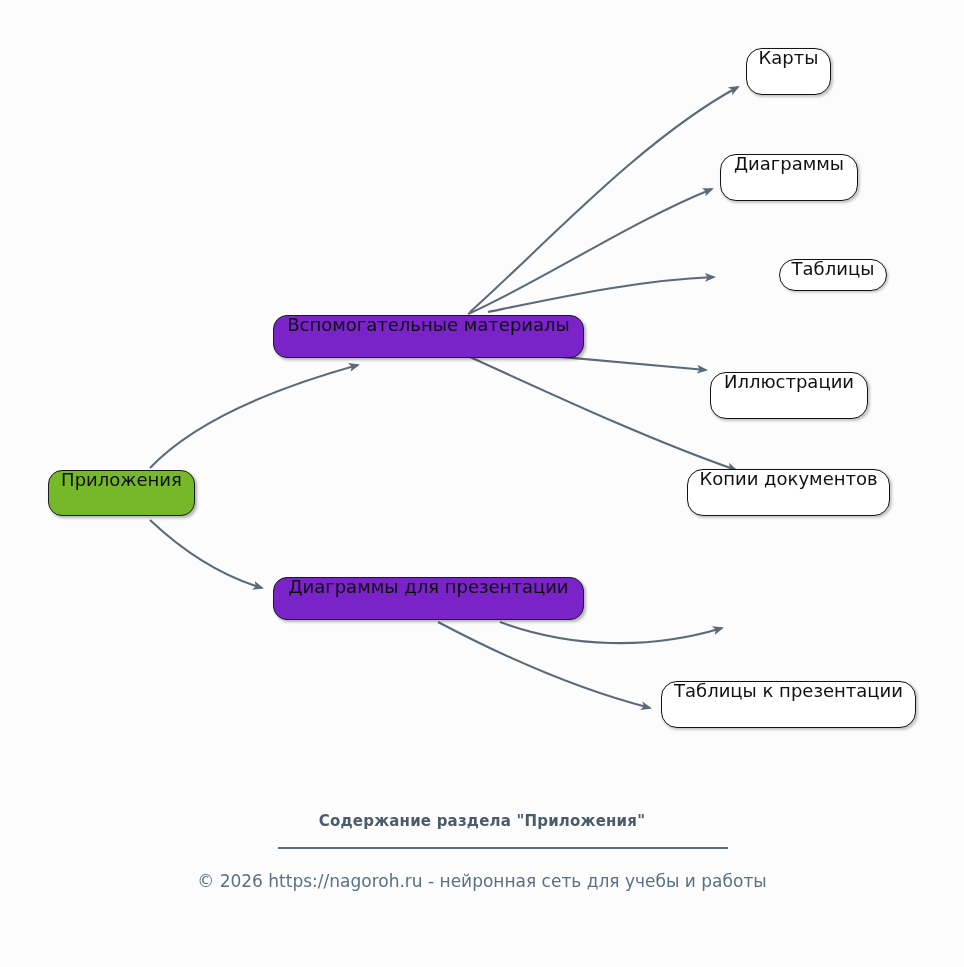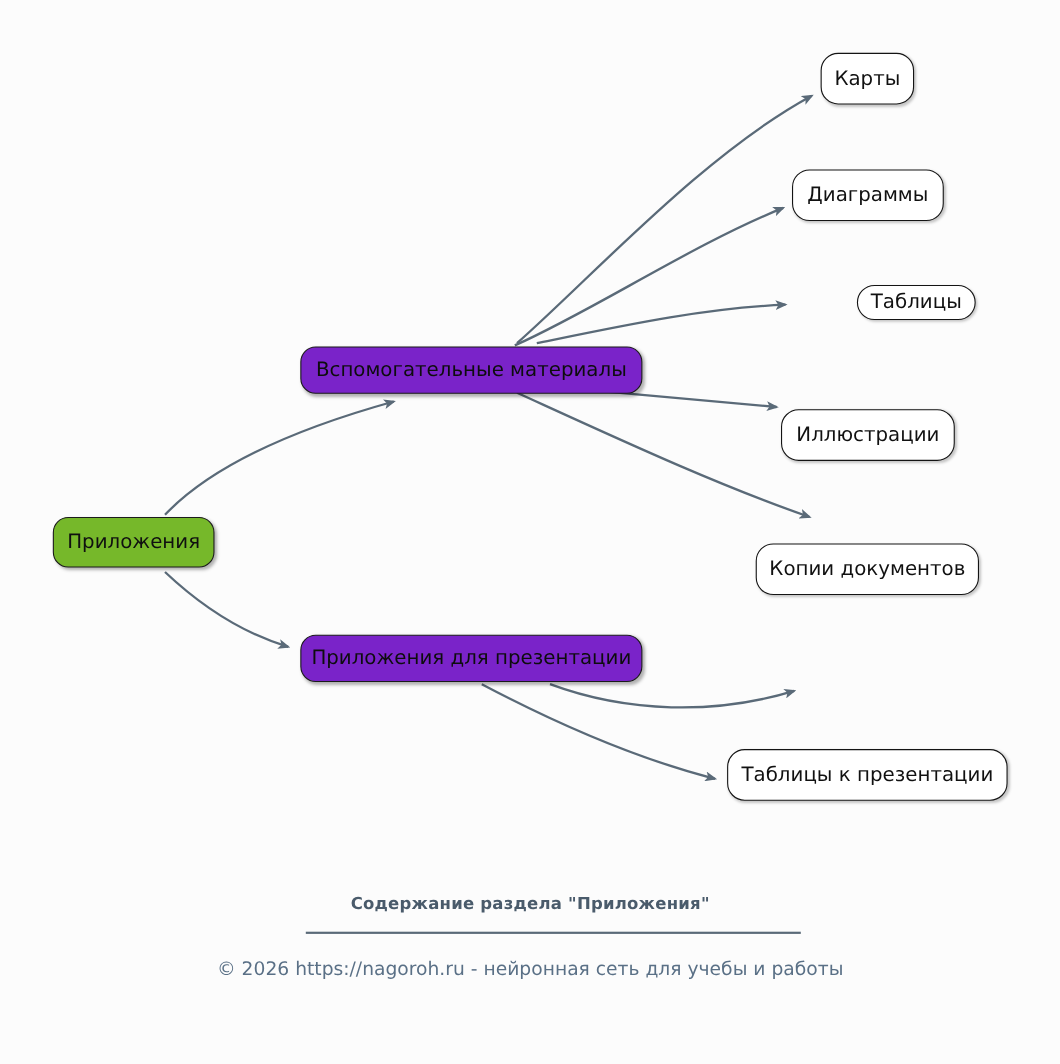--- a/index.html
+++ b/index.html
@@ -24,21 +24,20 @@
     position: absolute;
     left: 0; top: 0;
     width: 964px;
     height: 967px;
     pointer-events: none;
   }
   .node {
     position: absolute;
     box-sizing: border-box;
     display: flex;
-    align-items: center;
     justify-content: center;
     border-radius: 14px;
     white-space: nowrap;
     line-height: 1;
   }
   .node-label {
     display: block;
     line-height: 1;
   }
   .node-root {
@@ -121,40 +120,40 @@
 
   <div class="node node-root" style="left:48px; top:470px; width:147px; height:46px;">
     <span class="node-label">Приложения</span>
   </div>
 
   <div class="node node-branch" style="left:273px; top:315px; width:311px; height:43px;">
     <span class="node-label">Вспомогательные материалы</span>
   </div>
 
   <div class="node node-branch" style="left:273px; top:577px; width:311px; height:43px;">
-    <span class="node-label">Приложения для презентации</span>
+    <span class="node-label">Диаграммы для презентации</span>
   </div>
 
   <div class="node node-leaf" style="left:746px; top:48px; width:85px; height:47px;">
     <span class="node-label">Карты</span>
   </div>
 
   <div class="node node-leaf" style="left:720px; top:154px; width:138px; height:47px;">
     <span class="node-label">Диаграммы</span>
   </div>
 
   <div class="node node-leaf" style="left:779px; top:259px; width:108px; height:32px;border-radius:21px;">
     <span class="node-label">Таблицы</span>
   </div>
 
   <div class="node node-leaf" style="left:710px; top:372px; width:158px; height:47px;">
     <span class="node-label">Иллюстрации</span>
   </div>
 
-  <div class="node node-leaf" style="left:687px; top:494px; width:203px; height:47px;">
+  <div class="node node-leaf" style="left:687px; top:469px; width:203px; height:47px;">
     <span class="node-label">Копии документов</span>
   </div>
 
 
   <div class="node node-leaf" style="left:661px; top:681px; width:255px; height:47px;">
     <span class="node-label">Таблицы к презентации</span>
   </div>
 
   <div class="caption" id="diagram-caption">Содержание раздела "Приложения"</div>
 

